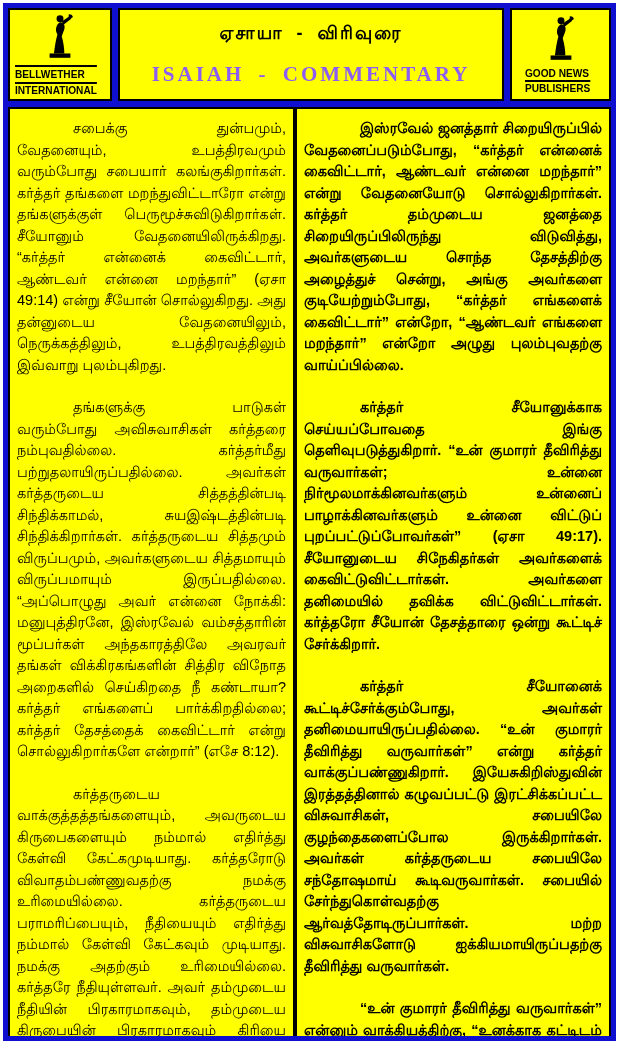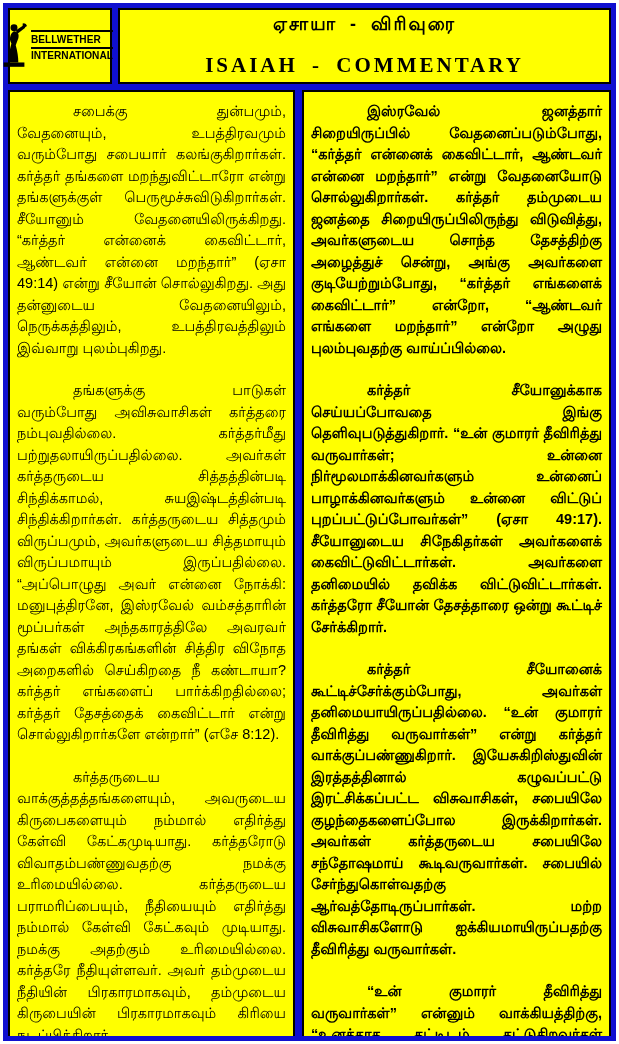--- a/index.html
+++ b/index.html
@@ -29,20 +29,21 @@
   .box {
     background: #ffff00;
     border: 2px solid #000000;
   }
   .logo-box {
     display: flex;
     align-items: center;
     justify-content: center;
     gap: 4px;
     padding: 3px 2px;
+    flex-direction: column;
   }
   .logo-box.bw { width: 104px; }
   .logo-box.gn { width: 101px; }
   .logo-figure svg { display: block; }
   .logo-text {
     display: flex;
     flex-direction: column;
     line-height: 1.15;
     transform: scaleX(0.92);
     transform-origin: left center;
@@ -71,26 +72,25 @@
     letter-spacing: 2px;
     word-spacing: 6px;
     color: #000;
   }
   .title-english {
     font-family: "Liberation Serif", serif;
     font-weight: bold;
     font-size: 21px;
     letter-spacing: 3px;
     word-spacing: 6px;
-    color: #000000;
+    color: #8b5cf6;
   }
   .columns {
     flex: 1;
     display: flex;
-    gap: 7px;
     min-height: 0;
   }
   .column {
     border-bottom: none;
     padding: 9px 7px 0 7px;
     font-size: 14.5px;
     line-height: 21.5px;
     color: #000;
     text-align: justify;
     overflow: hidden;
@@ -125,20 +125,35 @@
           <span class="l1">BELLWETHER</span>
           <span class="l2">INTERNATIONAL</span>
         </span>
       </div>
 
       <div class="box title-box">
         <div class="title-tamil">ஏசாயா - விரிவுரை</div>
         <div class="title-english">ISAIAH - COMMENTARY</div>
       </div>
 
+      <div class="box logo-box gn">
+        <span class="logo-figure">
+          <svg width="26" height="48" viewBox="0 0 30 54" xmlns="http://www.w3.org/2000/svg" fill="#000">
+            <circle cx="15" cy="6" r="4"></circle>
+            <path d="M17 9 L26 3 L28 6 L19 13 Z"></path>
+            <path d="M25 1 q4 -1 5 3 l-5 3 z"></path>
+            <path d="M16 10 c4 1 5 4 4 8 l-3 8 c2 7 3 14 3 20 h-12 c1 -8 2 -15 4 -22 c-2 -3 -2 -6 -1 -9 c1 -3 3 -5 5 -5 z"></path>
+            <rect x="3" y="46" width="24" height="5"></rect>
+          </svg>
+        </span>
+        <span class="logo-text">
+          <span class="l1">GOOD NEWS</span>
+          <span class="l2">PUBLISHERS</span>
+        </span>
+      </div>
 
     </div>
 
     <div class="columns">
 
       <div class="box column left-col">
         <p>சபைக்கு துன்பமும், வேதனையும், உபத்திரவமும் வரும்போது சபையார் கலங்குகிறார்கள். கர்த்தர் தங்களை மறந்துவிட்டாரோ என்று தங்களுக்குள் பெருமூச்சுவிடுகிறார்கள். சீயோனும் வேதனையிலிருக்கிறது. “கர்த்தர் என்னைக் கைவிட்டார், ஆண்டவர் என்னை மறந்தார்” (ஏசா 49:14) என்று சீயோன் சொல்லுகிறது. அது தன்னுடைய வேதனையிலும், நெருக்கத்திலும், உபத்திரவத்திலும் இவ்வாறு புலம்புகிறது.</p>
         <p>தங்களுக்கு பாடுகள் வரும்போது அவிசுவாசிகள் கர்த்தரை நம்புவதில்லை. கர்த்தர்மீது பற்றுதலாயிருப்பதில்லை. அவர்கள் கர்த்தருடைய சித்தத்தின்படி சிந்திக்காமல், சுயஇஷ்டத்தின்படி சிந்திக்கிறார்கள். கர்த்தருடைய சித்தமும் விருப்பமும், அவர்களுடைய சித்தமாயும் விருப்பமாயும் இருப்பதில்லை. “அப்பொழுது அவர் என்னை நோக்கி: மனுபுத்திரனே, இஸ்ரவேல் வம்சத்தாரின் மூப்பர்கள் அந்தகாரத்திலே அவரவர் தங்கள் விக்கிரகங்களின் சித்திர விநோத அறைகளில் செய்கிறதை நீ கண்டாயா? கர்த்தர் எங்களைப் பார்க்கிறதில்லை; கர்த்தர் தேசத்தைக் கைவிட்டார் என்று சொல்லுகிறார்களே என்றார்” (எசே 8:12).</p>
         <p>கர்த்தருடைய வாக்குத்தத்தங்களையும், அவருடைய கிருபைகளையும் நம்மால் எதிர்த்து கேள்வி கேட்கமுடியாது. கர்த்தரோடு விவாதம்பண்ணுவதற்கு நமக்கு உரிமையில்லை. கர்த்தருடைய பராமரிப்பையும், நீதியையும் எதிர்த்து நம்மால் கேள்வி கேட்கவும் முடியாது. நமக்கு அதற்கும் உரிமையில்லை. கர்த்தரே நீதியுள்ளவர். அவர் தம்முடைய நீதியின் பிரகாரமாகவும், தம்முடைய கிருபையின் பிரகாரமாகவும் கிரியை நடப்பிக்கிறார்.</p>
       </div>

